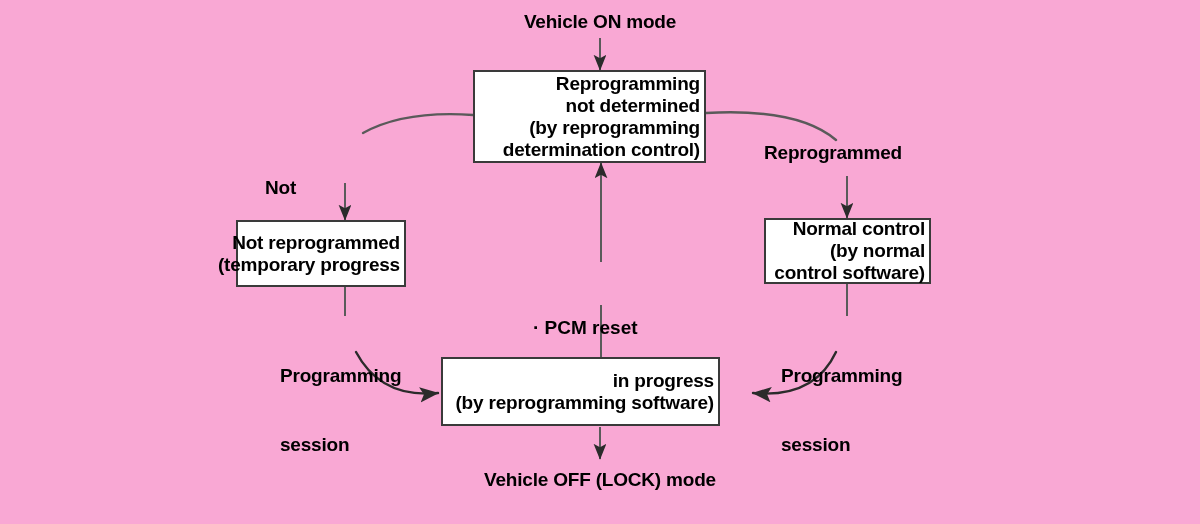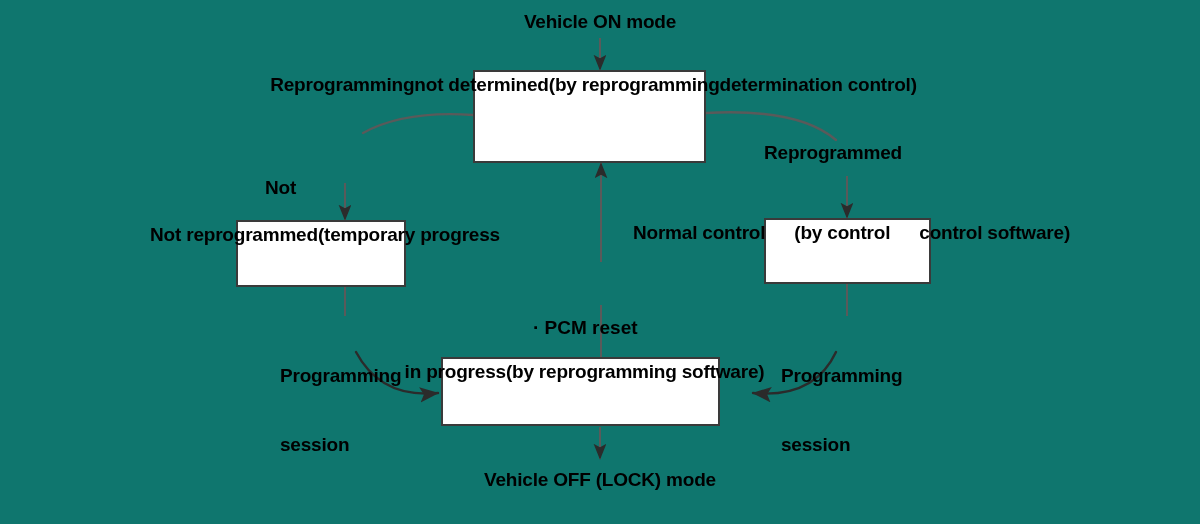--- a/index.html
+++ b/index.html
@@ -8,39 +8,40 @@
     padding: 0;
     background: #ffffff;
   }
   body {
     font-family: "Liberation Sans", sans-serif;
   }
   #diagram-root {
     position: relative;
     width: 1200px;
     height: 524px;
-    background: #0f766e;
+    background: #f9a8d4;
     overflow: hidden;
   }
   #edge-layer {
     position: absolute;
     left: 0;
     top: 0;
     width: 1200px;
     height: 524px;
   }
   .node-box {
     position: absolute;
     box-sizing: border-box;
     border: 2px solid #3a3a3a;
     background: #ffffff;
     display: flex;
-    flex-direction: row;
+    flex-direction: column;
     justify-content: center;
     padding: 2px 4px 2px 12px;
+    align-items: flex-end;
   }
   .node-line {
     font-family: "Liberation Sans", sans-serif;
     font-weight: bold;
     font-size: 19px;
     line-height: 22px;
     color: #000000;
     white-space: pre;
     letter-spacing: -0.2px;
   }
@@ -64,21 +65,21 @@
     font-weight: bold;
     font-size: 19px;
     line-height: 24px;
     color: #000000;
     white-space: pre;
   }
 
   
   #node-reprog-not-determined { left: 473px; top: 70px;  width: 233px; height: 93px; }
   #node-not-reprogrammed      { left: 236px; top: 220px; width: 170px; height: 67px; }
-  #node-normal-control        { left: 764px; top: 218px; width: 167px; height: 66px; gap: 29px; }
+  #node-normal-control        { left: 764px; top: 218px; width: 167px; height: 66px; }
   #node-software-in-progress  { left: 441px; top: 357px; width: 279px; height: 69px; }
 </style>
 </head>
 <body>
 
 <div id="diagram-root">
 
   <svg id="edge-layer" viewBox="0 0 1200 524">
     <defs>
       <marker id="arrowhead" markerWidth="9" markerHeight="9" refX="7.6" refY="3.2" orient="auto" markerUnits="strokeWidth">
@@ -144,21 +145,21 @@
     <div class="node-line">determination control)</div>
   </div>
 
   <div class="node-box" id="node-not-reprogrammed">
     <div class="node-line">Not reprogrammed</div>
     <div class="node-line">(temporary progress</div>
   </div>
 
   <div class="node-box" id="node-normal-control">
     <div class="node-line">Normal control</div>
-    <div class="node-line">(by control</div>
+    <div class="node-line">(by normal</div>
     <div class="node-line">control software)</div>
   </div>
 
   <div class="node-box" id="node-software-in-progress">
     <div class="node-line">in progress</div>
     <div class="node-line">(by reprogramming software)</div>
   </div>
 
 </div>
 

